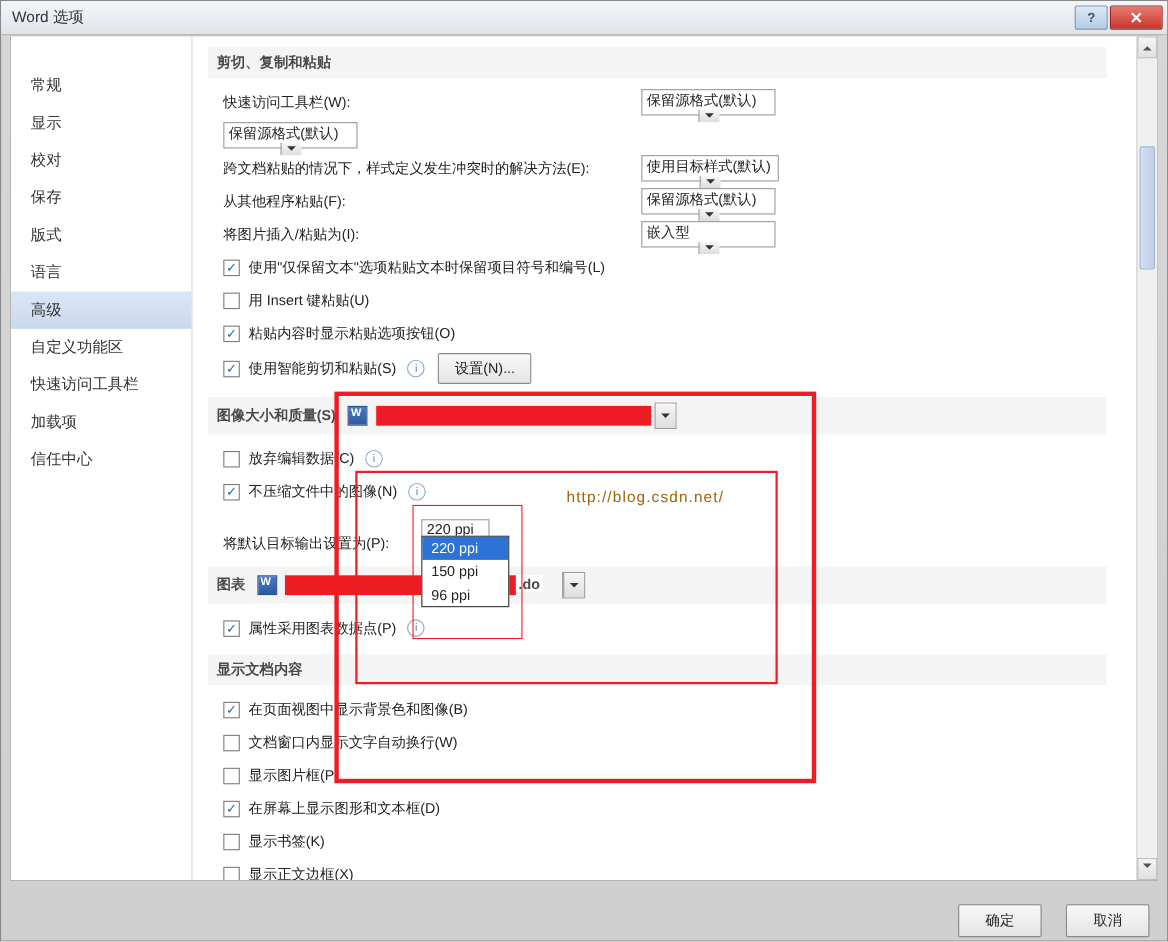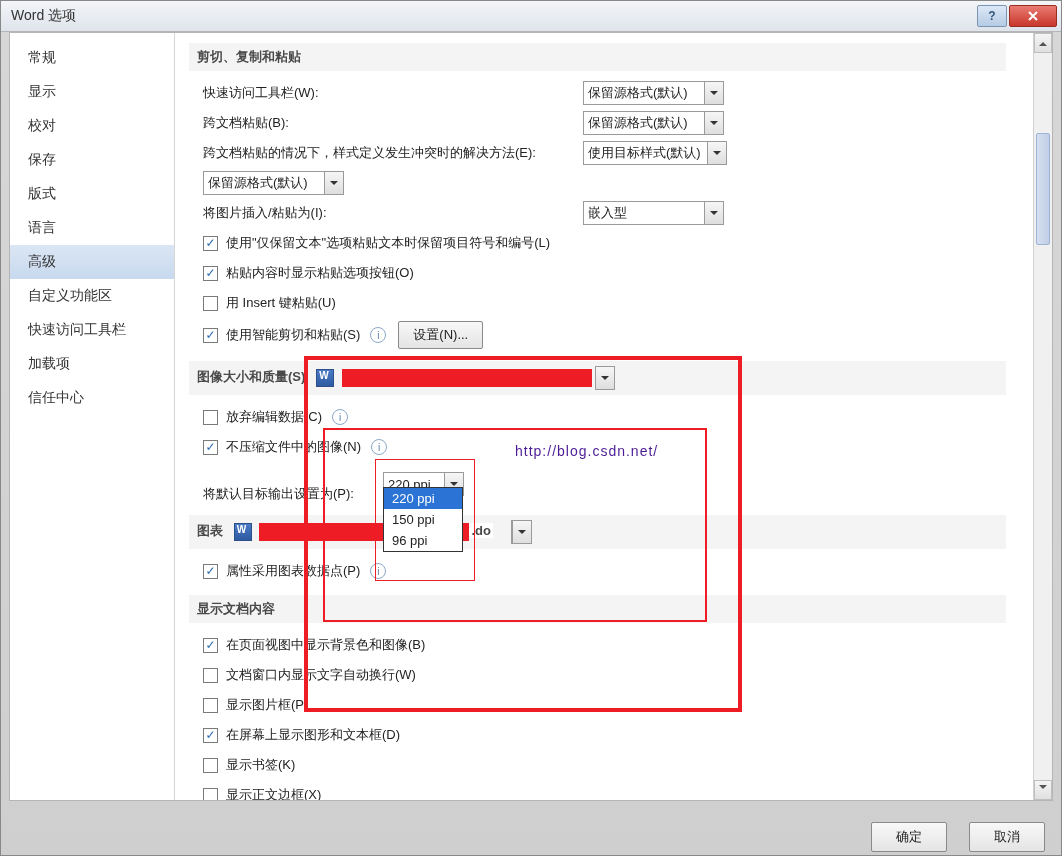--- a/index.html
+++ b/index.html
@@ -3,30 +3,30 @@
 <meta charset="utf-8">
 <style>
   html,body{margin:0;padding:0;font-family:"Microsoft YaHei","Segoe UI",sans-serif;font-size:13px;color:#222;background:#e5e5e5;}
   .window{width:1062px;height:856px;background:linear-gradient(#d7d7d7,#cfcfcf);border:1px solid #888;box-sizing:border-box;position:relative;}
   .titlebar{height:30px;background:linear-gradient(#f3f5f8,#dfe4ec);display:flex;align-items:center;justify-content:space-between;padding-left:10px;border-bottom:1px solid #b5b5b5;}
   .title-text{font-size:14px;color:#333;}
   .caption-btns{display:flex;height:23px;}
   .caption-btn{width:28px;height:20px;margin-right:2px;border:1px solid #7a95b4;background:linear-gradient(#dce8f6,#b5cbe4);display:flex;align-items:center;justify-content:center;font-size:12px;font-weight:bold;color:#34567a;border-radius:2px;cursor:pointer;}
   .close-btn{width:46px;background:linear-gradient(#e97b72,#c8372b);border-color:#9a2d22;color:#fff;margin-right:4px;}
   .dialog-body{position:absolute;top:31px;left:8px;right:8px;bottom:54px;background:#fff;border:1px solid #b5b5b5;display:flex;}
-  .sidebar{width:164px;border-right:1px solid #d6d6d6;padding-top:8px;}
+  .sidebar{width:164px;border-right:1px solid #d6d6d6;padding-top:28px;}
   .sidebar-item{padding:8px 18px;font-size:14px;color:#333;cursor:pointer;}
   .sidebar-item.active{background:linear-gradient(#dbe6f4,#c8d9ee);}
   .main{flex:1;position:relative;overflow:hidden;}
   .scroll-area{position:absolute;inset:0 18px 0 0;overflow:hidden;padding:18px 28px 0 28px;}
   .section-head{background:#f4f4f4;padding:5px 8px;font-weight:bold;color:#4a4a4a;margin:12px 0 10px -14px;}
   .row{display:flex;align-items:center;margin:6px 0;min-height:24px;}
   .label{min-width:380px;}
   .row.narrow .label{min-width:180px;margin-top:20px;}
-  .sel{display:inline-flex;align-items:center;border:1px solid #9a9a9a;height:22px;background:#fff;}
+  .sel{display:inline-flex;align-items:center;border:1px solid #9a9a9a;height:22px;background:#fff;flex-direction:column;}
   .sel-text{padding:0 6px 0 4px;min-width:110px;}
   .sel-text.small{min-width:50px;}
   .sel-arrow{width:18px;height:22px;border-left:1px solid #9a9a9a;background:linear-gradient(#f6f6f6,#dedede);display:flex;align-items:center;justify-content:center;}
   .sel-arrow::after{content:"";border:4px solid transparent;border-top-color:#333;margin-top:3px;}
   .chk{display:inline-flex;align-items:center;margin-right:6px;}
   .chk-box{width:13px;height:13px;border:1px solid #7a7a7a;background:#fff;display:flex;align-items:center;justify-content:center;margin-right:8px;}
   .chk-box.checked::after{content:"✓";color:#2b6cb0;font-size:12px;line-height:1;}
   .btn{display:inline-flex;align-items:center;justify-content:center;height:26px;padding:0 14px;border:1px solid #8a8a8a;background:linear-gradient(#f8f8f8,#e4e4e4);margin-left:12px;cursor:pointer;border-radius:2px;}
   .info-icon{width:14px;height:14px;border:1px solid #8aa8c8;border-radius:50%;color:#5a7fa8;font-size:10px;display:inline-flex;align-items:center;justify-content:center;margin-left:4px;}
   .doc-icon{width:16px;height:16px;display:inline-block;background:linear-gradient(#4a79c7,#2d5aa0);border:1px solid #2a4f8a;position:relative;margin-right:4px;vertical-align:middle;}
@@ -37,21 +37,21 @@
   .scroll-arrow{height:18px;background:linear-gradient(#f5f5f5,#e0e0e0);border:1px solid #bfbfbf;display:flex;align-items:center;justify-content:center;}
   .scroll-arrow::after{content:"";border:4px solid transparent;}
   .scroll-arrow.up::after{border-bottom-color:#555;margin-bottom:3px;}
   .scroll-arrow.down::after{border-top-color:#555;margin-top:3px;position:absolute;bottom:6px;}
   .scroll-thumb{position:absolute;left:2px;right:2px;top:100px;height:110px;background:linear-gradient(90deg,#d6dff0,#c0cee6);border:1px solid #9db4d6;border-radius:2px;}
   .dropdown-pop{position:absolute;border:1px solid #333;background:#fff;z-index:50;}
   .dd-item{padding:3px 8px;cursor:pointer;}
   .dd-item.sel-hl{background:#2b73d4;color:#fff;}
   .footer{position:absolute;bottom:3px;right:16px;display:flex;gap:10px;}
   .footer .btn{width:74px;height:28px;justify-content:center;padding:0;}
-  .watermark{position:absolute;color:#4c1d95;font-size:14px;letter-spacing:1px;pointer-events:none;}
+  .watermark{position:absolute;color:#a16207;font-size:14px;letter-spacing:1px;pointer-events:none;}
 </style>
 </head>
 <body>
 
 <div class="window">
 
   <div class="titlebar">
     <span class="title-text">Word 选项</span>
     <div class="caption-btns">
       <div class="caption-btn">?</div>
@@ -85,36 +85,36 @@
 
         <div class="row">
             <span class="label">快速访问工具栏(W):</span>
           <span class="sel">
               <span class="sel-text">保留源格式(默认)</span>
               <span class="sel-arrow"></span>
             </span>
           </div>
 
         <div class="row">
-            <span class="label">跨文档粘贴(B):</span>
           <span class="sel">
               <span class="sel-text">保留源格式(默认)</span>
               <span class="sel-arrow"></span>
             </span>
           </div>
 
         <div class="row">
             <span class="label">跨文档粘贴的情况下，样式定义发生冲突时的解决方法(E):</span>
           <span class="sel">
               <span class="sel-text">使用目标样式(默认)</span>
               <span class="sel-arrow"></span>
             </span>
           </div>
 
         <div class="row">
+            <span class="label">从其他程序粘贴(F):</span>
           <span class="sel">
               <span class="sel-text">保留源格式(默认)</span>
               <span class="sel-arrow"></span>
             </span>
           </div>
 
         <div class="row">
             <span class="label">将图片插入/粘贴为(I):</span>
           <span class="sel">
               <span class="sel-text">嵌入型</span>
@@ -123,28 +123,28 @@
           </div>
 
         <div class="row">
             <span class="chk">
               <span class="chk-box checked"></span>
               <span>使用"仅保留文本"选项粘贴文本时保留项目符号和编号(L)</span>
             </span>
           </div>
         <div class="row">
             <span class="chk">
+              <span class="chk-box"></span>
+              <span>用 Insert 键粘贴(U)</span>
+            </span>
+          </div>
+        <div class="row">
+            <span class="chk">
               <span class="chk-box checked"></span>
               <span>粘贴内容时显示粘贴选项按钮(O)</span>
-            </span>
-          </div>
-        <div class="row">
-            <span class="chk">
-              <span class="chk-box"></span>
-              <span>用 Insert 键粘贴(U)</span>
             </span>
           </div>
         <div class="row">
             <span class="chk">
               <span class="chk-box checked"></span>
               <span>使用智能剪切和粘贴(S)</span>
             </span>
             <span class="info-icon">i</span>
           <span class="btn">设置(N)...</span>
           </div>

